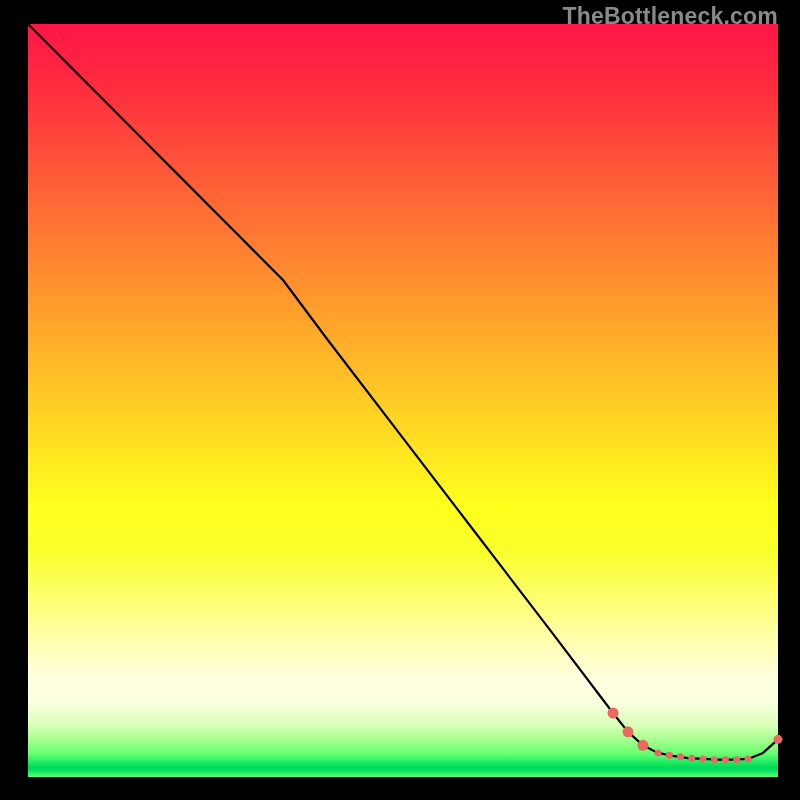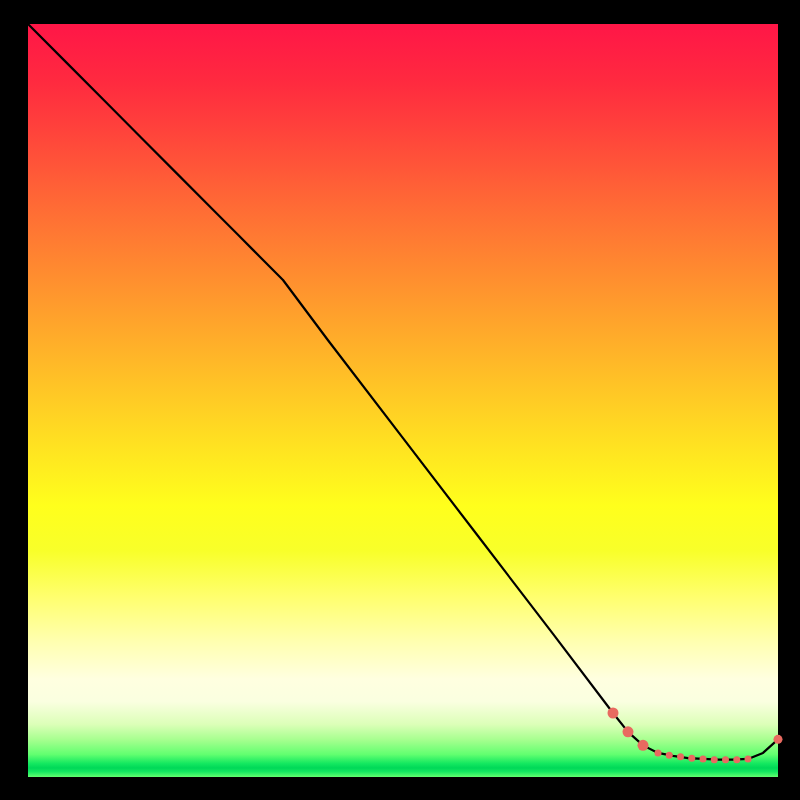--- a/index.html
+++ b/index.html
@@ -72,20 +72,21 @@
   }
   .marker {
     fill: #e86a60;
     stroke: none;
   }
 </style>
 </head>
 <body>
 
 <div class="chart-container">
+  <div class="watermark">TheBottleneck.com</div>
   <div class="plot-area">
     <svg class="overlay" viewBox="0 0 750 753" preserveAspectRatio="none">
       <path id="series-path" class="series-line" d="M0.00 0.00 L37.50 37.65 L75.00 75.30 L112.50 112.95 L150.00 150.60 L187.50 188.25 L210.00 210.84 L225.00 225.90 L255.00 256.02 L300.00 316.26 L375.00 414.15 L450.00 512.04 L525.00 609.93 L585.00 689.00 L600.00 707.82 L615.00 721.37 L630.00 728.90 L645.00 731.92 L660.00 734.17 L675.00 734.93 L690.00 735.68 L705.00 735.68 L720.00 734.93 L735.00 728.90 L750.00 715.35"></path>
       <g id="markers-group">
           <circle cx="585.00" cy="689.00" r="5.5" class="marker"></circle>
           <circle cx="600.00" cy="707.82" r="5.5" class="marker"></circle>
           <circle cx="615.00" cy="721.37" r="5.5" class="marker"></circle>
           <circle cx="630.00" cy="728.90" r="3.5" class="marker"></circle>
           <circle cx="641.25" cy="731.16" r="3.5" class="marker"></circle>
           <circle cx="652.50" cy="732.67" r="3.5" class="marker"></circle>

